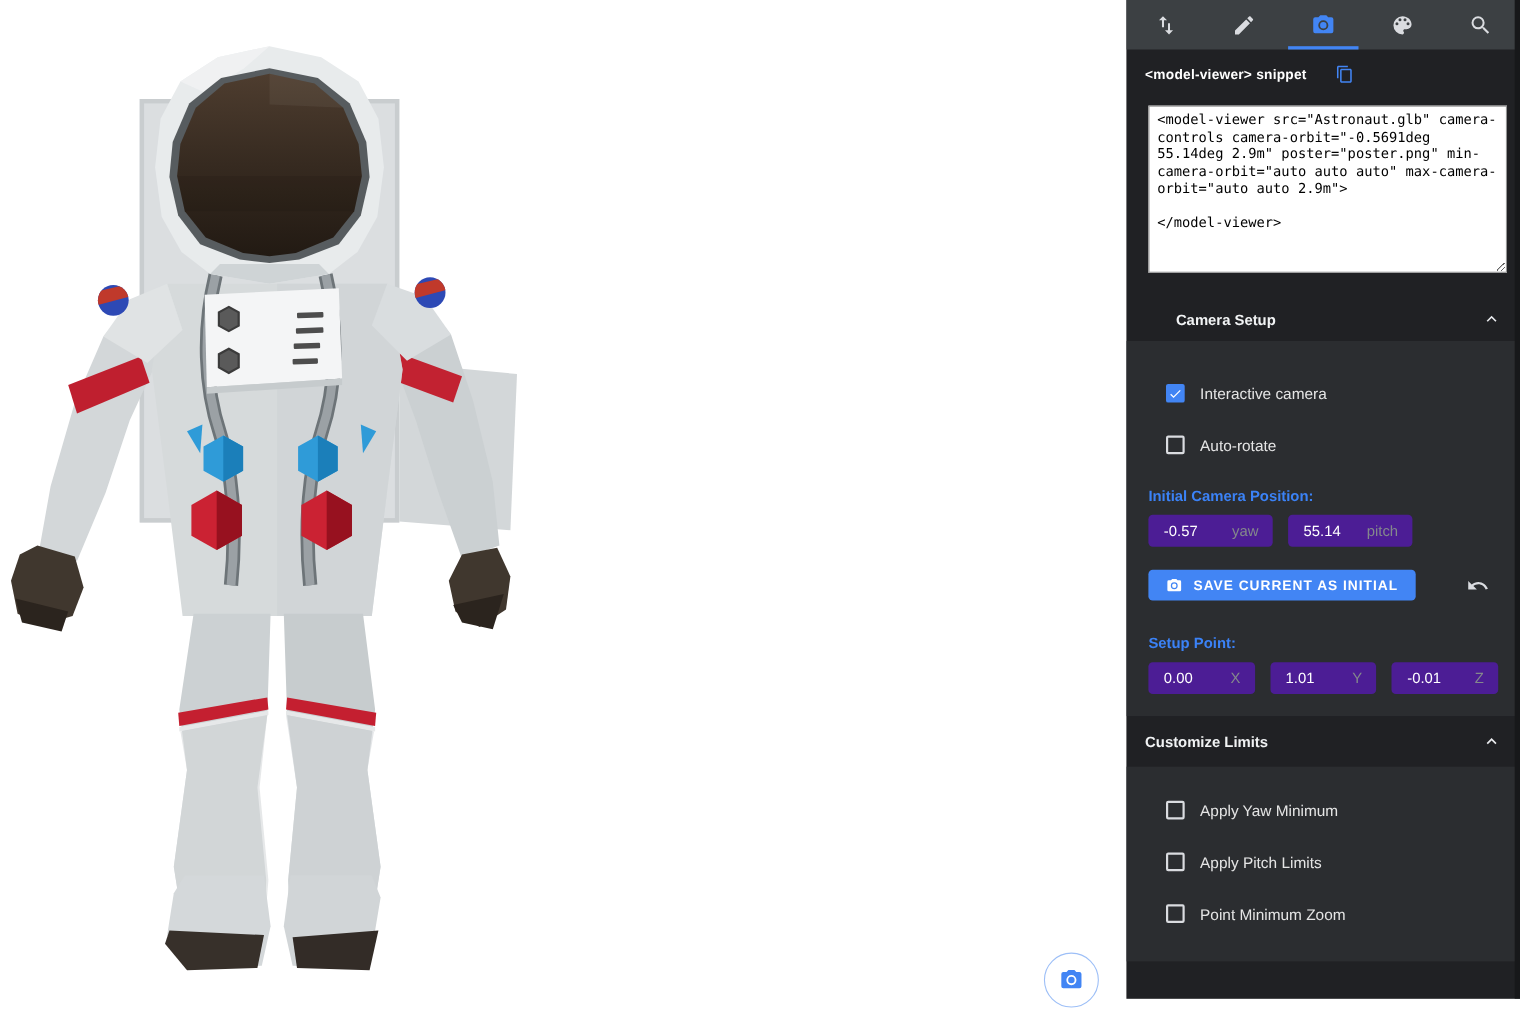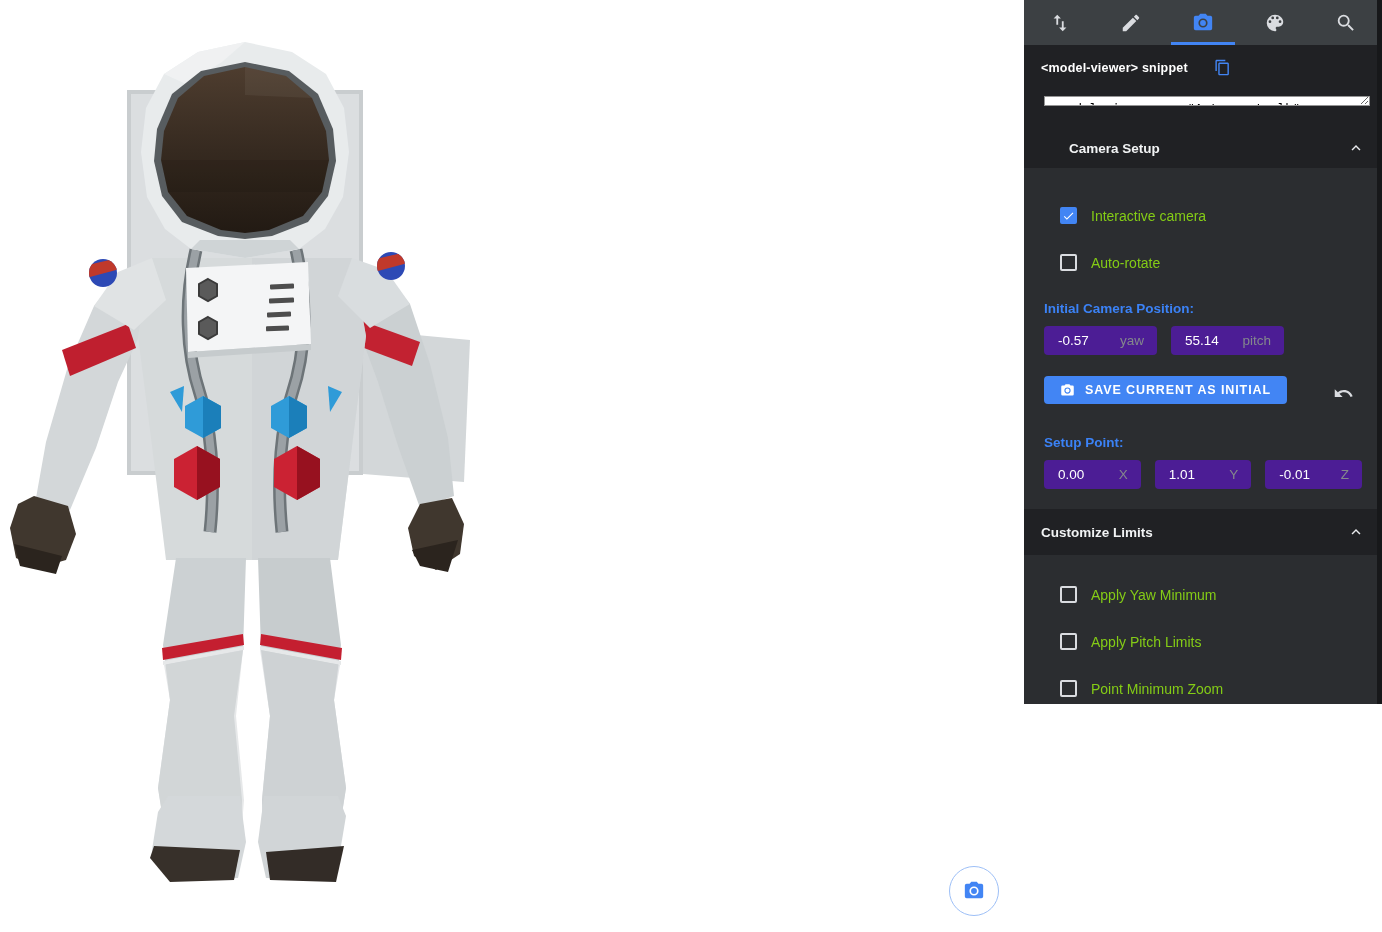--- a/index.html
+++ b/index.html
@@ -19,21 +19,21 @@
     position:absolute; left:949px; top:866px;
     width:50px; height:50px; border-radius:50%;
     background:#ffffff; border:1px solid #9dbff7;
     display:flex; align-items:center; justify-content:center;
     cursor:pointer; padding:0;
   }
   .fab svg { width:22px; height:22px; fill:#4285f4; }
 
   
   .panel {
-    position:relative; width:358px; height:704px;
+    position:relative; width:358px; height:908px;
     background:#202124; color:#e8eaed; flex-shrink:0;
     display:flex; flex-direction:column; overflow:hidden;
   }
   .scroll-track { position:absolute; right:0; top:0; width:5px; height:100%; background:#17181a; z-index:5; }
 
   .toolbar { height:45px; background:#3c4043; display:flex; flex-shrink:0; }
   .tab { flex:1; position:relative; display:flex; align-items:center; justify-content:center; cursor:pointer; }
   .tab svg { width:22px; height:22px; fill:#dadce0; }
   .tab.active svg { fill:#4285f4; }
   .tab.active::after { content:""; position:absolute; left:4px; right:4px; bottom:0; height:3px; background:#4285f4; }
@@ -67,39 +67,39 @@
 
   .check-row { display:flex; align-items:center; margin:0 0 30px 16px; cursor:pointer; }
   .check-row.last { margin-bottom:0; }
   .checkbox {
     width:17px; height:17px; border:2px solid #dadce0; border-radius:2px;
     display:flex; align-items:center; justify-content:center; flex-shrink:0;
   }
   .checkbox svg { width:14px; height:14px; fill:#ffffff; display:none; }
   .checkbox.checked { background:#4285f4; border-color:#4285f4; }
   .checkbox.checked svg { display:block; }
-  .check-label { margin-left:14px; font-size:14px; color:#84cc16; }
+  .check-label { margin-left:14px; font-size:14px; color:#e5e5e5; }
 
   .field-label { color:#3b82f6; font-weight:bold; font-size:13.5px; margin:26px 0 10px 0; }
   .field-label.target { margin-top:31px; }
   .pill-row { display:flex; gap:14px; }
   .pill {
     display:flex; align-items:center; justify-content:space-between;
     background:#4c1d95; border-radius:4px; height:29px;
   }
   .pill.med { width:113px; }
   .pill.small { width:97px; }
   .pill input {
     background:transparent; border:none; outline:none;
     color:#ffffff; font-size:13.5px; font-family:inherit;
     width:58px; padding:0 0 0 14px;
   }
   .pill .suffix { color:#84888c; font-size:13.5px; padding-right:13px; }
 
-  .save-row { display:flex; align-items:flex-end; margin-top:21px; }
+  .save-row { display:flex; align-items:center; margin-top:21px; }
   .save-btn {
     display:flex; align-items:center; gap:10px;
     background:#4285f4; color:#ffffff; border:none; border-radius:4px;
     height:28px; padding:0 16px; cursor:pointer;
     font-family:inherit; font-size:12.5px; font-weight:bold; letter-spacing:.9px; white-space:nowrap;
   }
   .save-btn svg { width:15px; height:15px; fill:#ffffff; }
   .undo-btn { background:none; border:none; padding:0; margin-left:auto; margin-right:8px; cursor:pointer; display:flex; }
   .undo-btn svg { width:21px; height:21px; fill:#dadce0; }
 </style>

